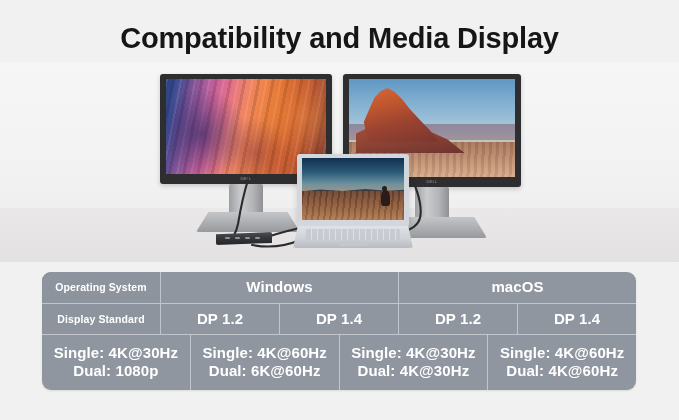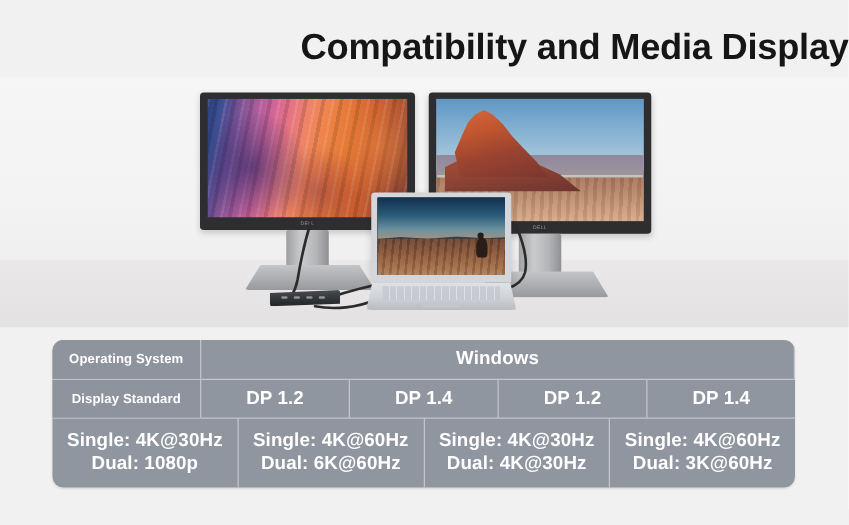--- a/index.html
+++ b/index.html
@@ -17,21 +17,21 @@
     background: #f2f1f1;
     overflow: hidden;
   }
 
   
   #title {
     position: absolute;
     left: 0;
     top: 22px;
     width: 679px;
-    text-align: right;
+    text-align: center;
     font-size: 29px;
     font-weight: bold;
     letter-spacing: -0.2px;
     color: #161616;
     font-family: "Liberation Sans", sans-serif;
   }
 
   
   #scene {
     position: absolute;
@@ -336,20 +336,21 @@
       <div class="dock-port" style="left:29px;"></div>
       <div class="dock-port" style="left:39px;"></div>
     </div>
   </div>
 
   <div id="spec-table">
 
     <div class="trow bdr-b" id="row-os">
       <div class="tcell label-cell bdr-r">Operating System</div>
       <div class="tcell group-cell bdr-r">Windows</div>
+      <div class="tcell group-cell">macOS</div>
     </div>
 
     <div class="trow bdr-b" id="row-std">
       <div class="tcell label-cell bdr-r">Display Standard</div>
       <div class="tcell data-cell bdr-r">DP 1.2</div>
       <div class="tcell data-cell bdr-r">DP 1.4</div>
       <div class="tcell data-cell bdr-r">DP 1.2</div>
       <div class="tcell data-cell">DP 1.4</div>
     </div>
 
@@ -372,19 +373,19 @@
       <div class="tcell data-cell bdr-r">
         <span class="multiline">
           <span>Single: 4K@30Hz</span>
           <span>Dual: 4K@30Hz</span>
         </span>
       </div>
 
       <div class="tcell data-cell">
         <span class="multiline">
           <span>Single: 4K@60Hz</span>
-          <span>Dual: 3K@60Hz</span>
+          <span>Dual: 4K@60Hz</span>
         </span>
       </div>
     </div>
 
   </div>
 </div>
 
 </body></html>

